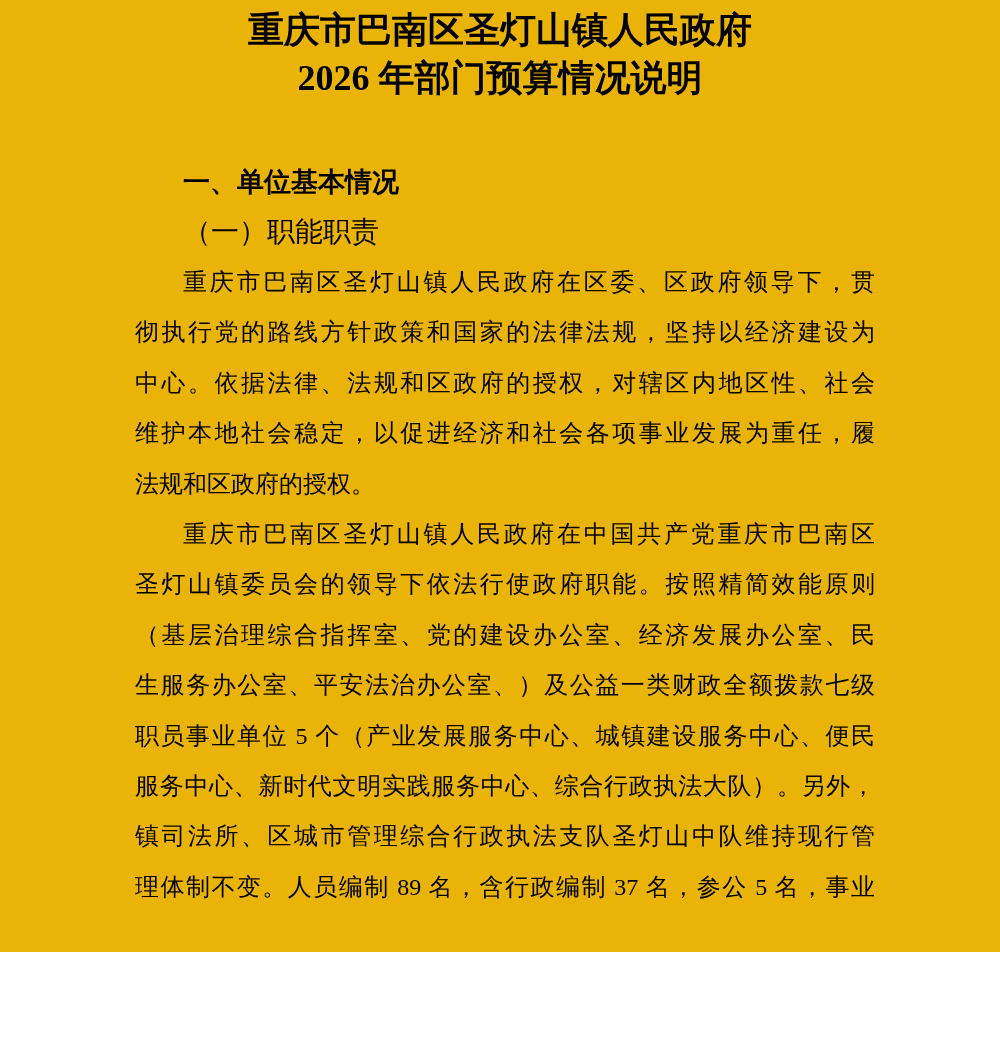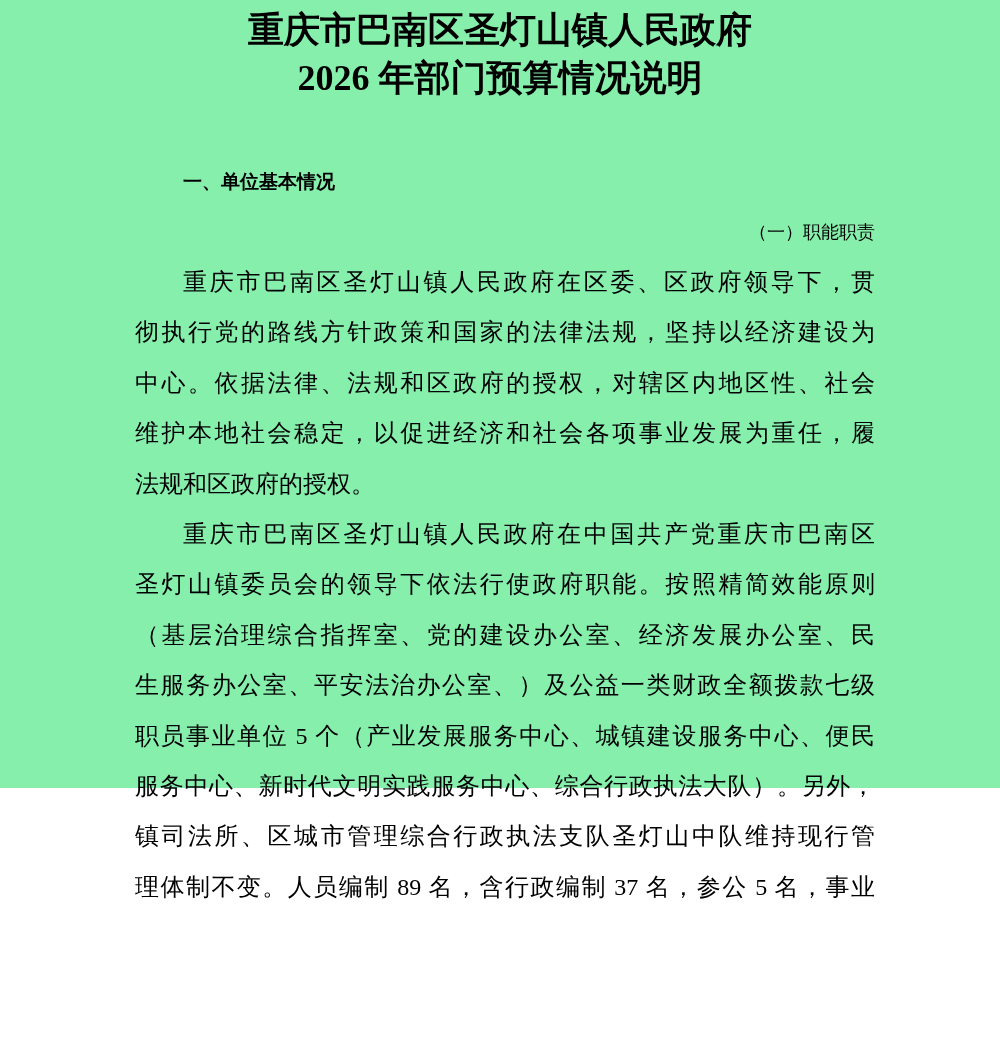--- a/index.html
+++ b/index.html
@@ -6,54 +6,53 @@
     margin: 0;
     padding: 0;
     background: #ffffff;
     width: 1000px;
     height: 1052px;
     overflow: hidden;
   }
   .page {
     position: relative;
     width: 1000px;
-    height: 788px;
-    background: #86efac;
+    height: 952px;
+    background: #eab308;
     color: #000000;
   }
   .doc-title {
     padding-top: 6px;
     text-align: center;
     font-family: "Liberation Serif", serif;
     font-weight: bold;
     font-size: 36px;
     line-height: 48px;
     color: #000000;
   }
   .content {
     margin-left: 135px;
     width: 740px;
     color: #000000;
   }
   .h1 {
     margin-top: 55px;
     font-family: "Liberation Sans", sans-serif;
     font-weight: bold;
-    font-size: 19px;
+    font-size: 27px;
     line-height: 50px;
     text-indent: 48px;
     white-space: nowrap;
   }
   .h2 {
     font-family: "Liberation Serif", serif;
-    font-size: 18px;
+    font-size: 28px;
     line-height: 50px;
     text-indent: 48px;
     white-space: nowrap;
-    text-align: right;
   }
   .para {
     font-family: "Liberation Serif", serif;
     font-size: 24px;
   }
   .para .line {
     line-height: 50.4px;
     height: 50.4px;
     text-align: justify;
     text-align-last: justify;

